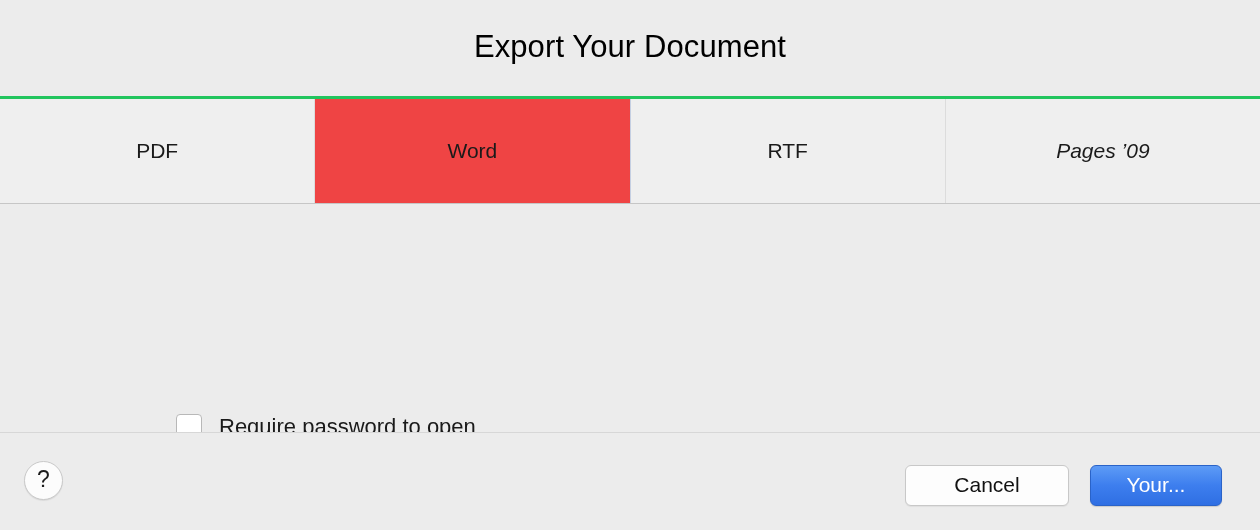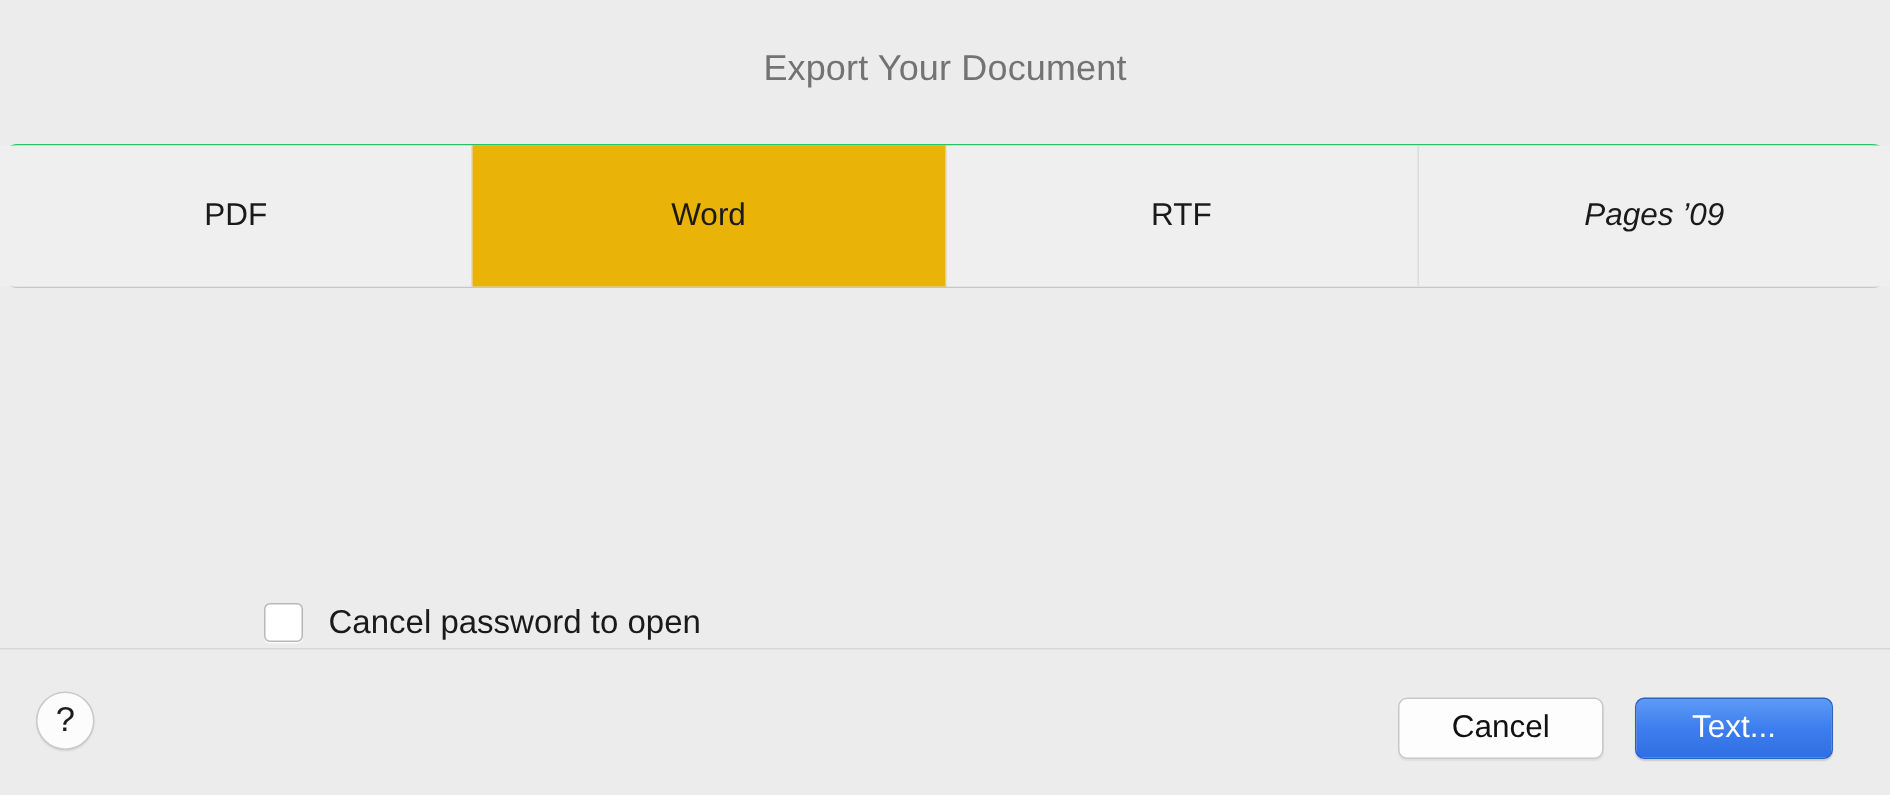--- a/index.html
+++ b/index.html
@@ -19,57 +19,56 @@
 
   
   .titlebar {
     height: 96px;
     display: flex;
     align-items: center;
     justify-content: center;
     background: #ececec;
   }
   .title-text {
-    font-size: 24px;
+    font-size: 31px;
     font-weight: 400;
     letter-spacing: 0.1px;
-    color: #737373;
+    color: #000000;
     line-height: 1;
     padding-bottom: 4px;
   }
 
   
   .tabbar {
     display: flex;
-    height: 96px;
+    height: 108px;
     background: #efefef;
-    border-top: 1px solid #22c55e;
+    border-top: 3px solid #22c55e;
     border-bottom: 1px solid #c6c6c6;
     box-sizing: border-box;
-    border-radius: 12px;
   }
   .tab {
     flex: 1 1 0;
     display: flex;
     align-items: center;
     justify-content: center;
     font-size: 21px;
     color: #1a1a1a;
     background: #efefef;
     border-right: 1px solid #dcdcdc;
     box-sizing: border-box;
     position: relative;
     user-select: none;
   }
   .tab:last-child {
     border-right: none;
     font-style: italic;
   }
   .tab.selected {
-    background: #eab308;
+    background: #ef4444;
     border-right: 1px solid #c4cfe2;
   }
   .tab-label {
     line-height: 1;
     padding-bottom: 2px;
   }
 
   
   .content {
     height: 252px;
@@ -170,21 +169,21 @@
     border-radius: 6px;
     display: flex;
     align-items: center;
     justify-content: center;
     font-size: 21px;
     box-sizing: border-box;
     line-height: 1;
     padding-bottom: 2px;
   }
   .btn-cancel {
-    width: 137px;
+    width: 164px;
     background: #fdfdfd;
     border: 1px solid #c8c8c8;
     color: #111111;
     box-shadow: 0 1px 1px rgba(0,0,0,0.06);
   }
   .btn-next {
     width: 132px;
     background: linear-gradient(to bottom, #5d9bf6 0%, #3d7eee 50%, #2f6fe3 100%);
     border: 1px solid #2a63c8;
     color: #ffffff;
@@ -210,35 +209,35 @@
   </div>
   <div class="tab">
     <span class="tab-label">Pages ’09</span>
   </div>
 </div>
 
 <div class="content">
 
   <div class="opt-row row-password">
     <span class="checkbox"></span>
-    <span class="checkbox-label">Cancel password to open</span>
+    <span class="checkbox-label">Require password to open</span>
   </div>
 
   <div class="opt-row row-advanced">
     <span class="disclosure"></span>
     <span class="advanced-label">Advanced Options</span>
   </div>
 
 </div>
 
 <div class="footer">
   <div class="help-btn">
     <span>?</span>
   </div>
   <div class="footer-actions">
     <div class="btn btn-cancel">
       <span>Cancel</span>
     </div>
     <div class="btn btn-next">
-      <span>Text...</span>
+      <span>Your...</span>
     </div>
   </div>
 </div>
 
 </body></html>

